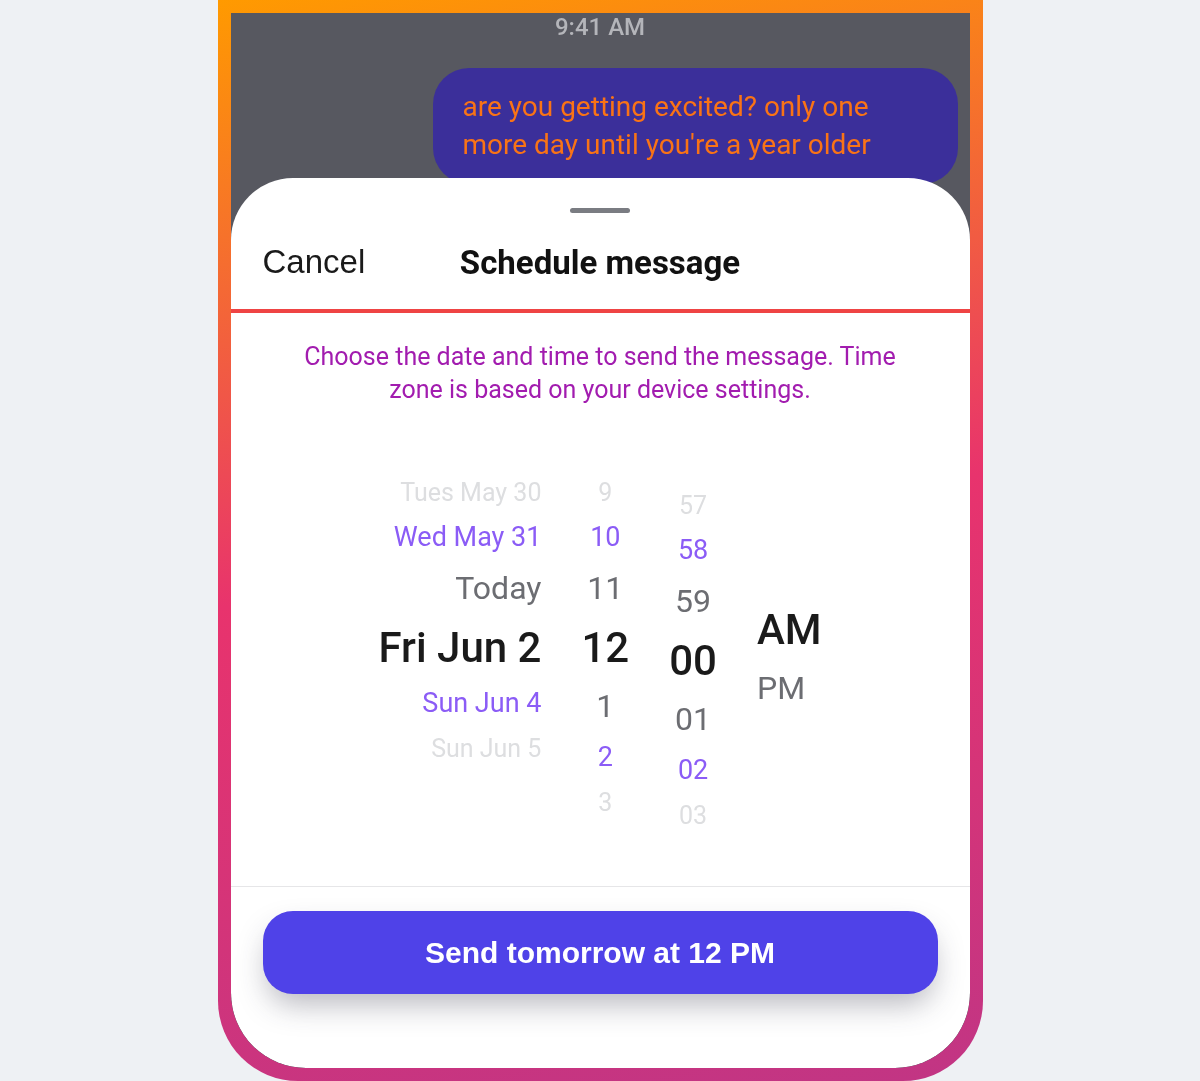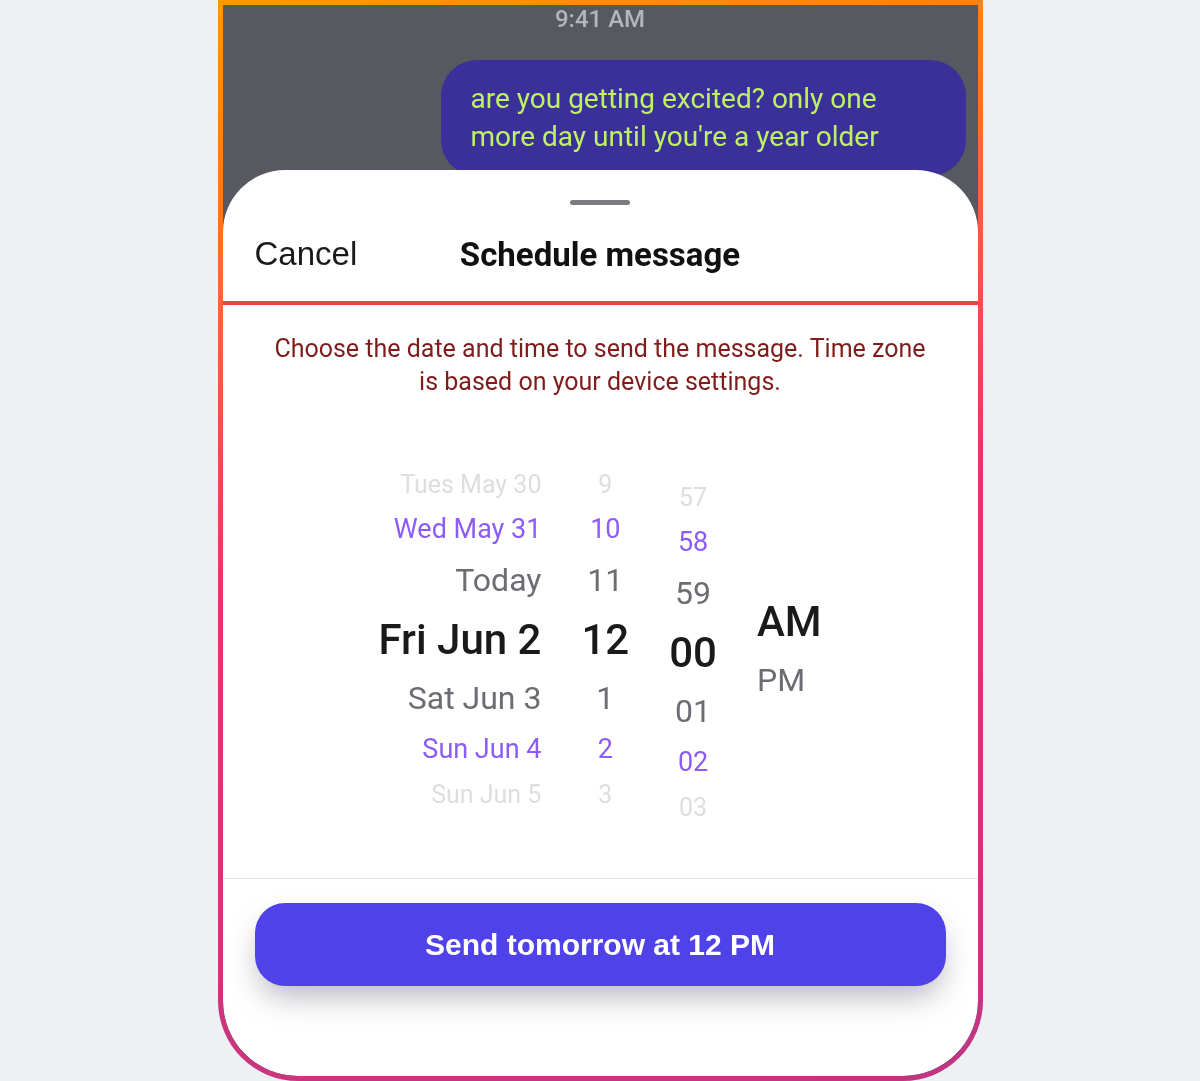--- a/index.html
+++ b/index.html
@@ -11,21 +11,21 @@
       display: flex;
       justify-content: center;
       padding-top: 0;
     }
     .phone-frame {
       width: 765px;
       height: 1081px;
       position: relative;
       border-radius: 0 0 80px 80px;
       background: linear-gradient(170deg, #ff9a00 0%, #e8336d 50%, #c13584 100%);
-      padding: 5px;
+      padding: 13px;
       overflow: hidden;
     }
     .phone-inner {
       width: 100%;
       height: 100%;
       background: #575860;
       border-radius: 0 0 75px 75px;
       position: relative;
       overflow: hidden;
     }
@@ -48,21 +48,21 @@
       font-weight: 500;
     }
     .message-bubble {
       position: absolute;
       top: 55px;
       right: 12px;
       max-width: 525px;
       background: #3b2f9a;
       border-radius: 36px;
       padding: 20px 30px;
-      color: #bef264;
+      color: #f97316;
       font-size: 28px;
       line-height: 1.35;
     }
     .bottom-sheet {
       position: absolute;
       top: 165px;
       left: 0;
       right: 0;
       bottom: 0;
       background: #fff;
@@ -96,21 +96,21 @@
       left: 50%;
       transform: translateX(-50%);
       font-size: 33px;
       font-weight: 700;
       color: #111;
     }
     .instructions {
       text-align: center;
       padding: 28px 45px 10px;
       font-size: 25px;
-      color: #7f1d1d;
+      color: #a21caf;
       line-height: 1.3;
     }
     .picker-container {
       display: flex;
       justify-content: center;
       gap: 40px;
       padding: 55px 0 40px;
       position: relative;
     }
     .picker-column {
@@ -179,21 +179,20 @@
       </div>
 
       <div class="instructions">Choose the date and time to send the message. Time zone is based on your device settings.</div>
 
       <div class="picker-container">
         <div class="picker-column date">
           <div class="picker-item farther">Tues May 30</div>
           <div class="picker-item far">Wed May 31</div>
           <div class="picker-item near">Today</div>
           <div class="picker-item selected">Fri Jun 2</div>
-          <div class="picker-item near">Sat Jun 3</div>
           <div class="picker-item far">Sun Jun 4</div>
           <div class="picker-item farther">Sun Jun 5</div>
         </div>
 
         <div class="picker-column hour">
           <div class="picker-item farther">9</div>
           <div class="picker-item far">10</div>
           <div class="picker-item near">11</div>
           <div class="picker-item selected">12</div>
           <div class="picker-item near">1</div>

